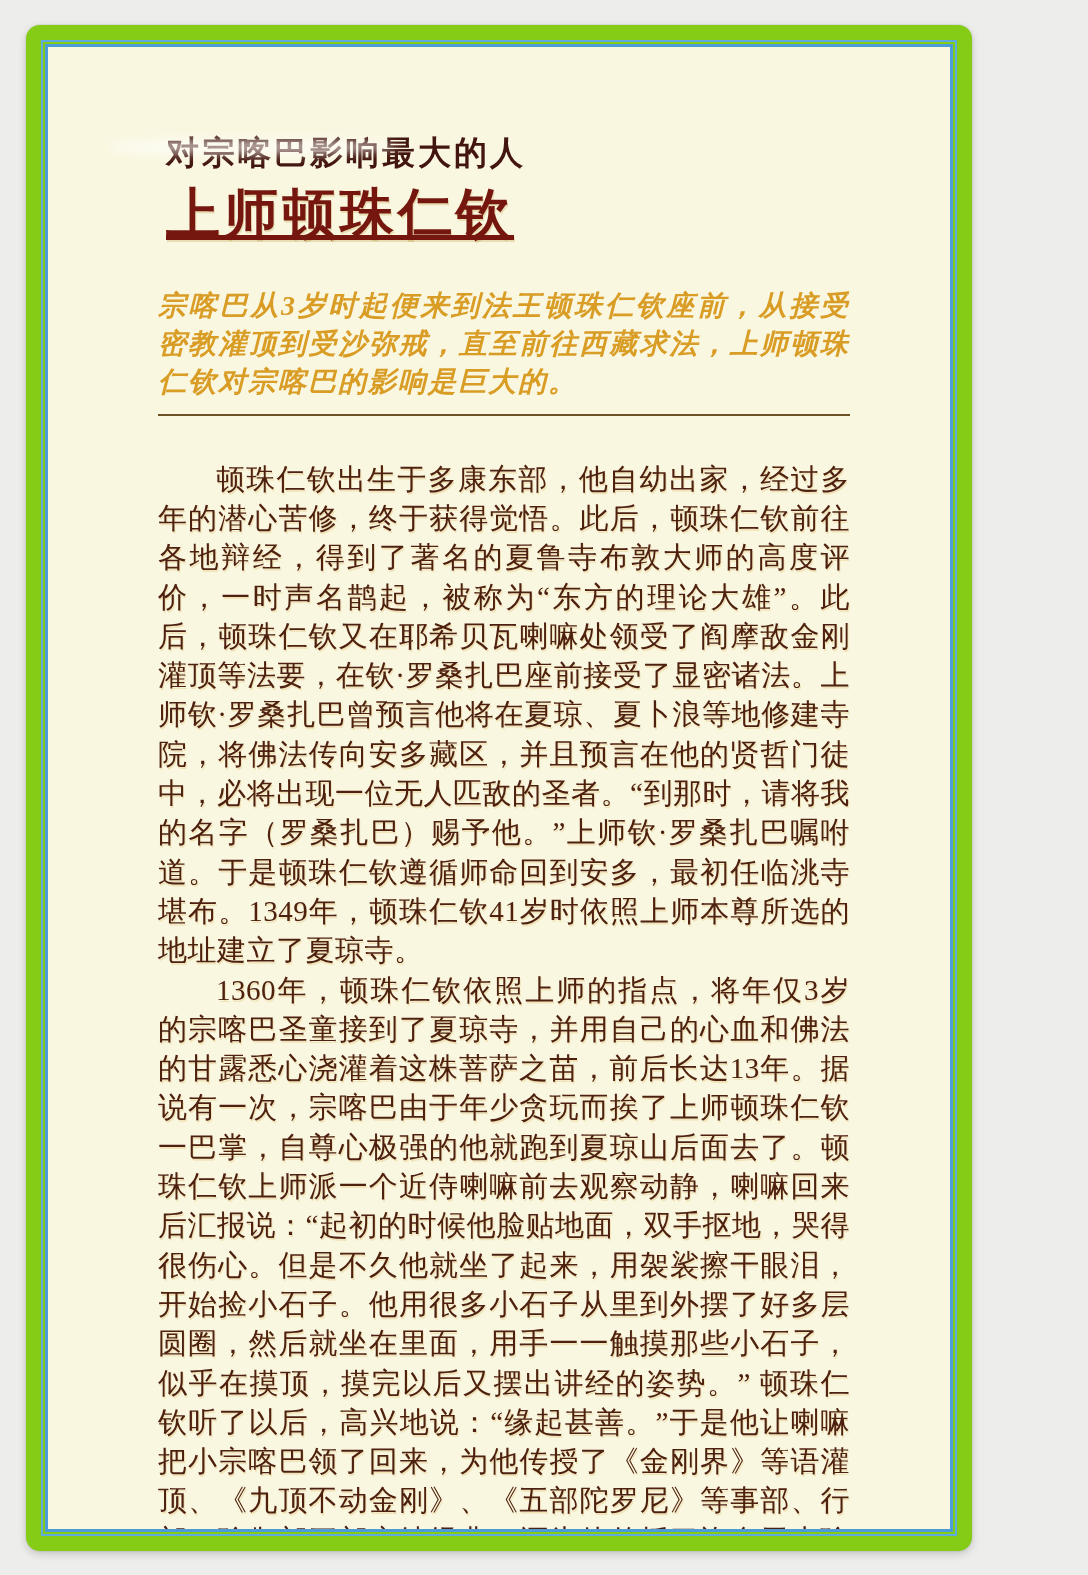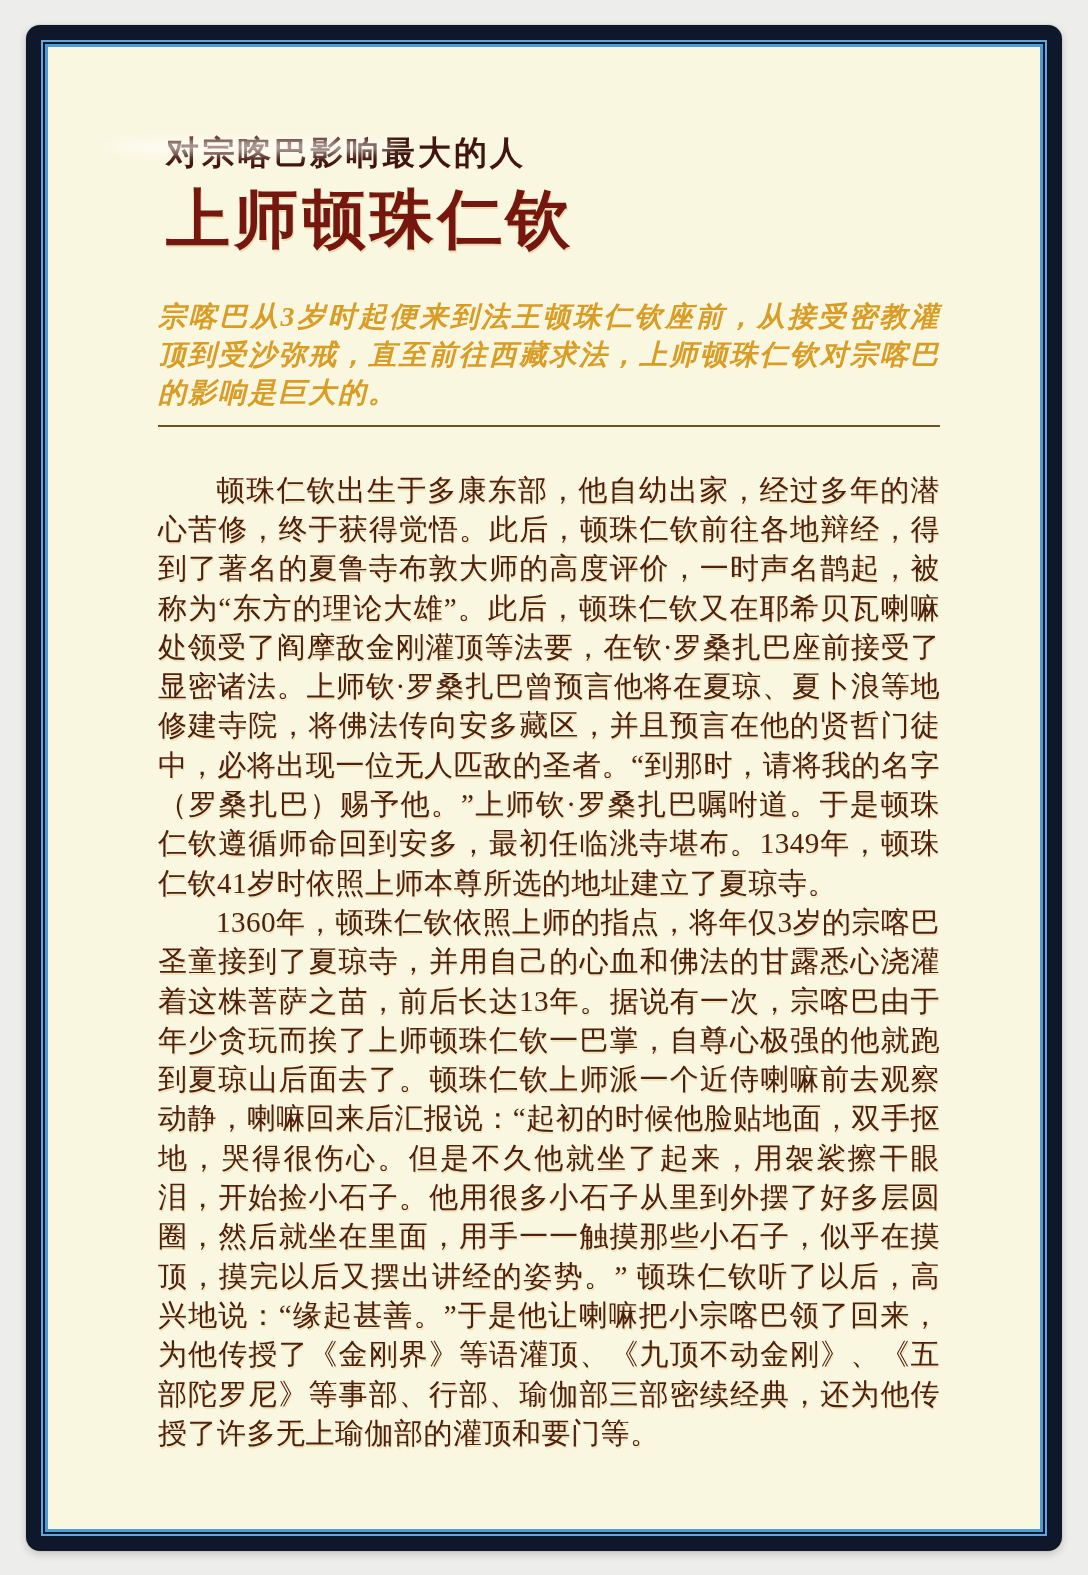--- a/index.html
+++ b/index.html
@@ -11,23 +11,23 @@
     height: 1575px;
     position: relative;
     background: #edeeeb;
     font-family: "Liberation Serif", "DejaVu Serif", serif;
     overflow: hidden;
   }
   .page-card {
     position: absolute;
     left: 26px;
     top: 25px;
-    width: 1036px;
+    width: 946px;
     height: 1526px;
-    background: #0f172a;
+    background: #84cc16;
     border-radius: 14px;
     box-shadow: 0 3px 8px rgba(0,0,0,0.18), 0 0 0 1px rgba(0,0,0,0.05);
   }
   .frame-outer {
     position: absolute;
     inset: 15px;
     border: 2px solid #5fa9df;
   }
   .frame-inner {
     position: absolute;
@@ -56,26 +56,27 @@
   .subtitle {
     margin: 0 0 0 8px;
     font-size: 33px;
     font-weight: bold;
     letter-spacing: 3px;
     color: #42150e;
     line-height: 1.1;
   }
   .main-title {
     margin: 14px 0 0 8px;
-    font-size: 64px;
+    font-size: 54px;
     font-weight: bold;
     letter-spacing: 4px;
     color: #75170e;
     line-height: 1.1;
     text-shadow: 1px 2px 0 rgba(180,140,40,0.25);
+    text-decoration: underline;
   }
   .intro {
     margin: 42px 0 0 0;
     font-size: 28px;
     line-height: 38px;
     letter-spacing: 2px;
     font-style: italic;
     font-weight: bold;
     color: #d99d26;
     text-align: justify;

